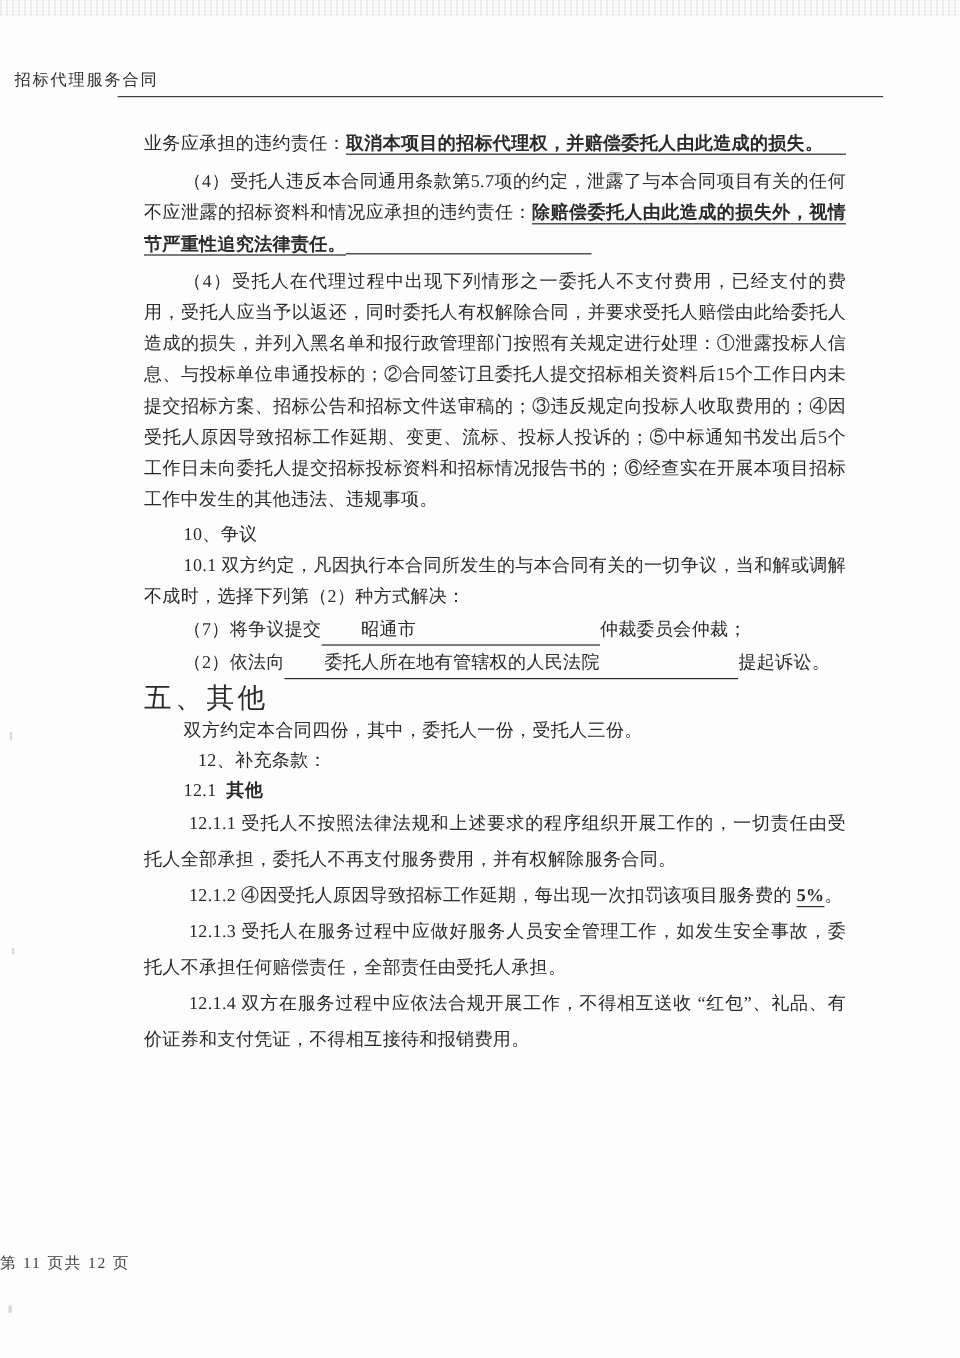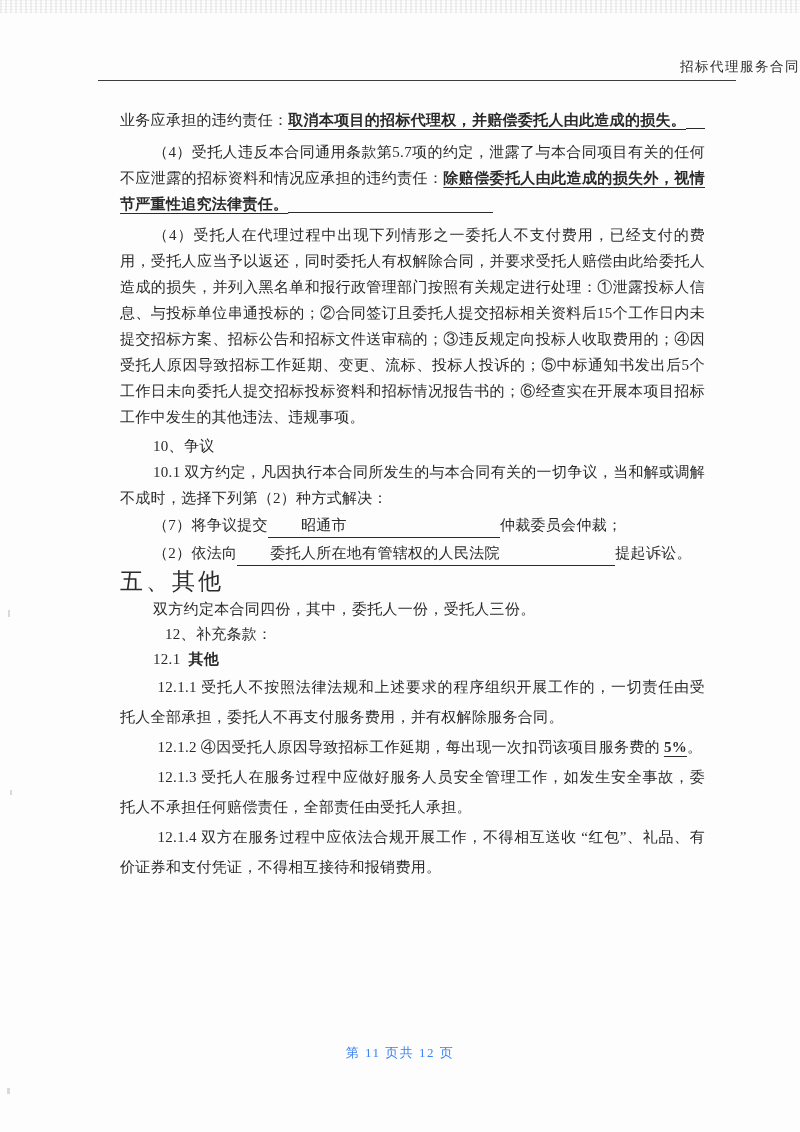--- a/index.html
+++ b/index.html
@@ -17,22 +17,23 @@
     position:absolute; top:0; left:0; right:0; height:13px;
     background:
       repeating-linear-gradient(90deg, rgba(0,0,0,.10) 0 2px, rgba(0,0,0,0) 2px 5px),
       repeating-linear-gradient(0deg, rgba(0,0,0,.05) 0 1px, rgba(0,0,0,0) 1px 3px);
     opacity:.55;
   }
   .speck { position:absolute; background:rgba(0,0,0,.14); }
 
   .header { padding-top:58px; }
   .header-title {
-    text-align:right; font-size:13.5px; letter-spacing:1.5px; color:#2f2f2f;
+    text-align:left; font-size:13.5px; letter-spacing:1.5px; color:#2f2f2f;
     line-height:17px;
+    padding-left:12px;
   }
   .rule { margin:5px 64px 0 98px; border:none; border-top:1.6px solid #3c3c3c; height:0; }
 
   .content {
     margin:26px 95px 0 120px;
     font-size:15px; line-height:26px;
     text-align:justify; text-align-last:left;
     letter-spacing:.3px;
   }
   .content p { margin:0; }
@@ -56,21 +57,21 @@
   .h5 {
     font-size:23px; font-weight:normal; letter-spacing:3px;
     line-height:30px; margin:15px 0 17px 6px; text-indent:0;
   }
   .sub  { line-height:25px; }
   .cl12 { line-height:30px; margin-top:5px; }
   .p1211{ margin-top:7px; }
 
   .footer {
     position:absolute; top:1044px; left:0; width:100%;
-    text-align:center; font-size:13px; letter-spacing:1.5px; color:#3b82f6;
+    text-align:left; font-size:13px; letter-spacing:1.5px; color:#404040;
   }
 </style>
 </head>
 <body>
 
 <div class="page">
 
   <div class="scan-band"></div>
   <div class="speck" style="left:8px; top:610px; width:2px; height:7px;"></div>
   <div class="speck" style="left:10px; top:790px; width:2px; height:5px;"></div>

